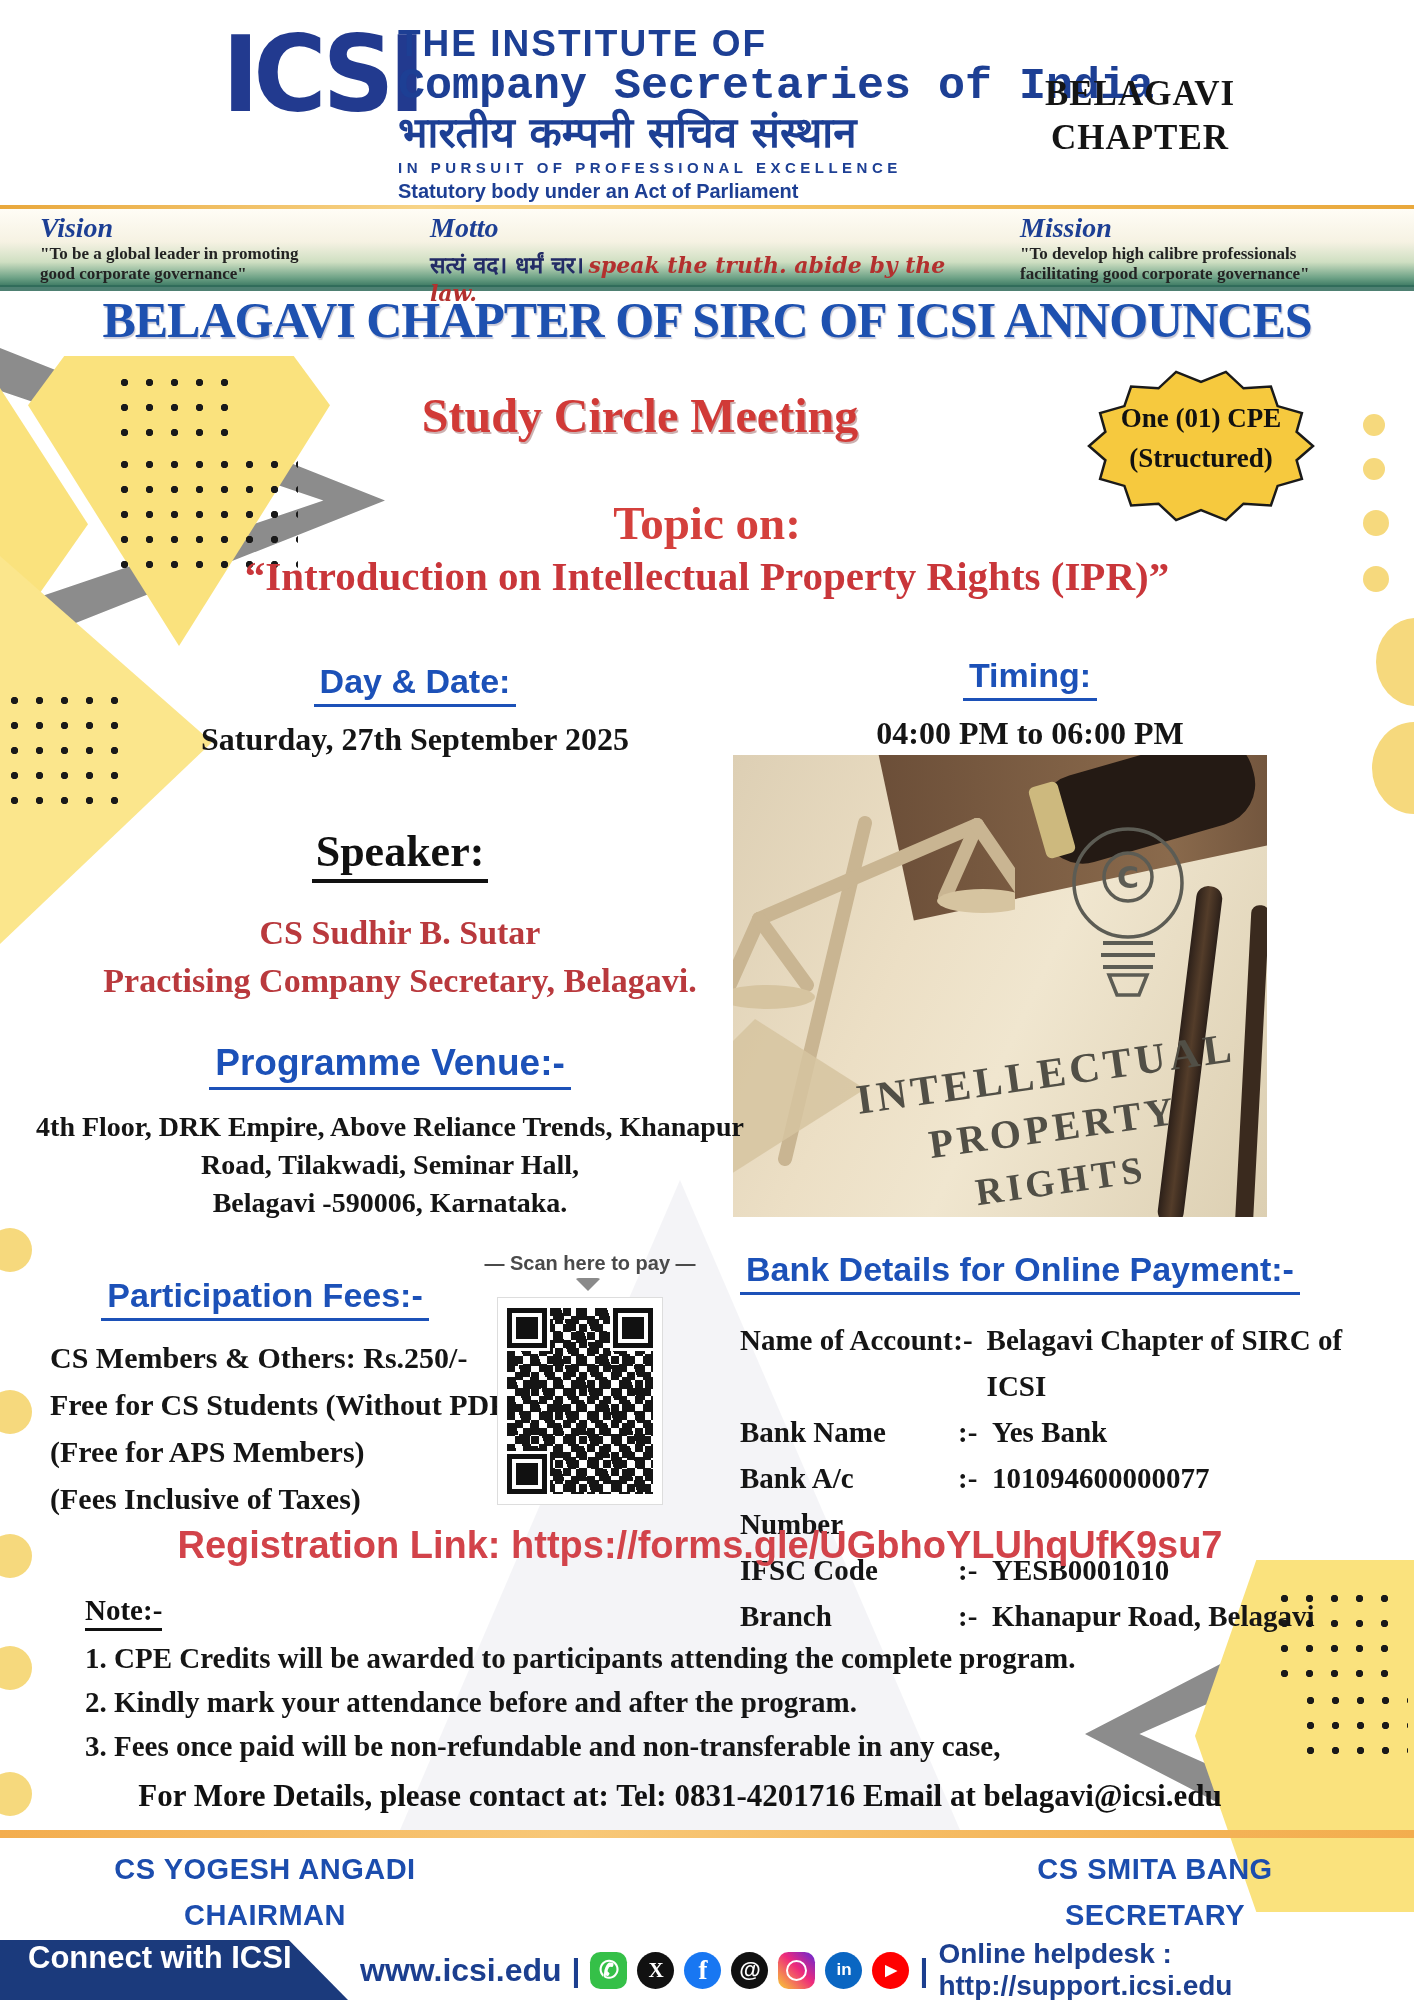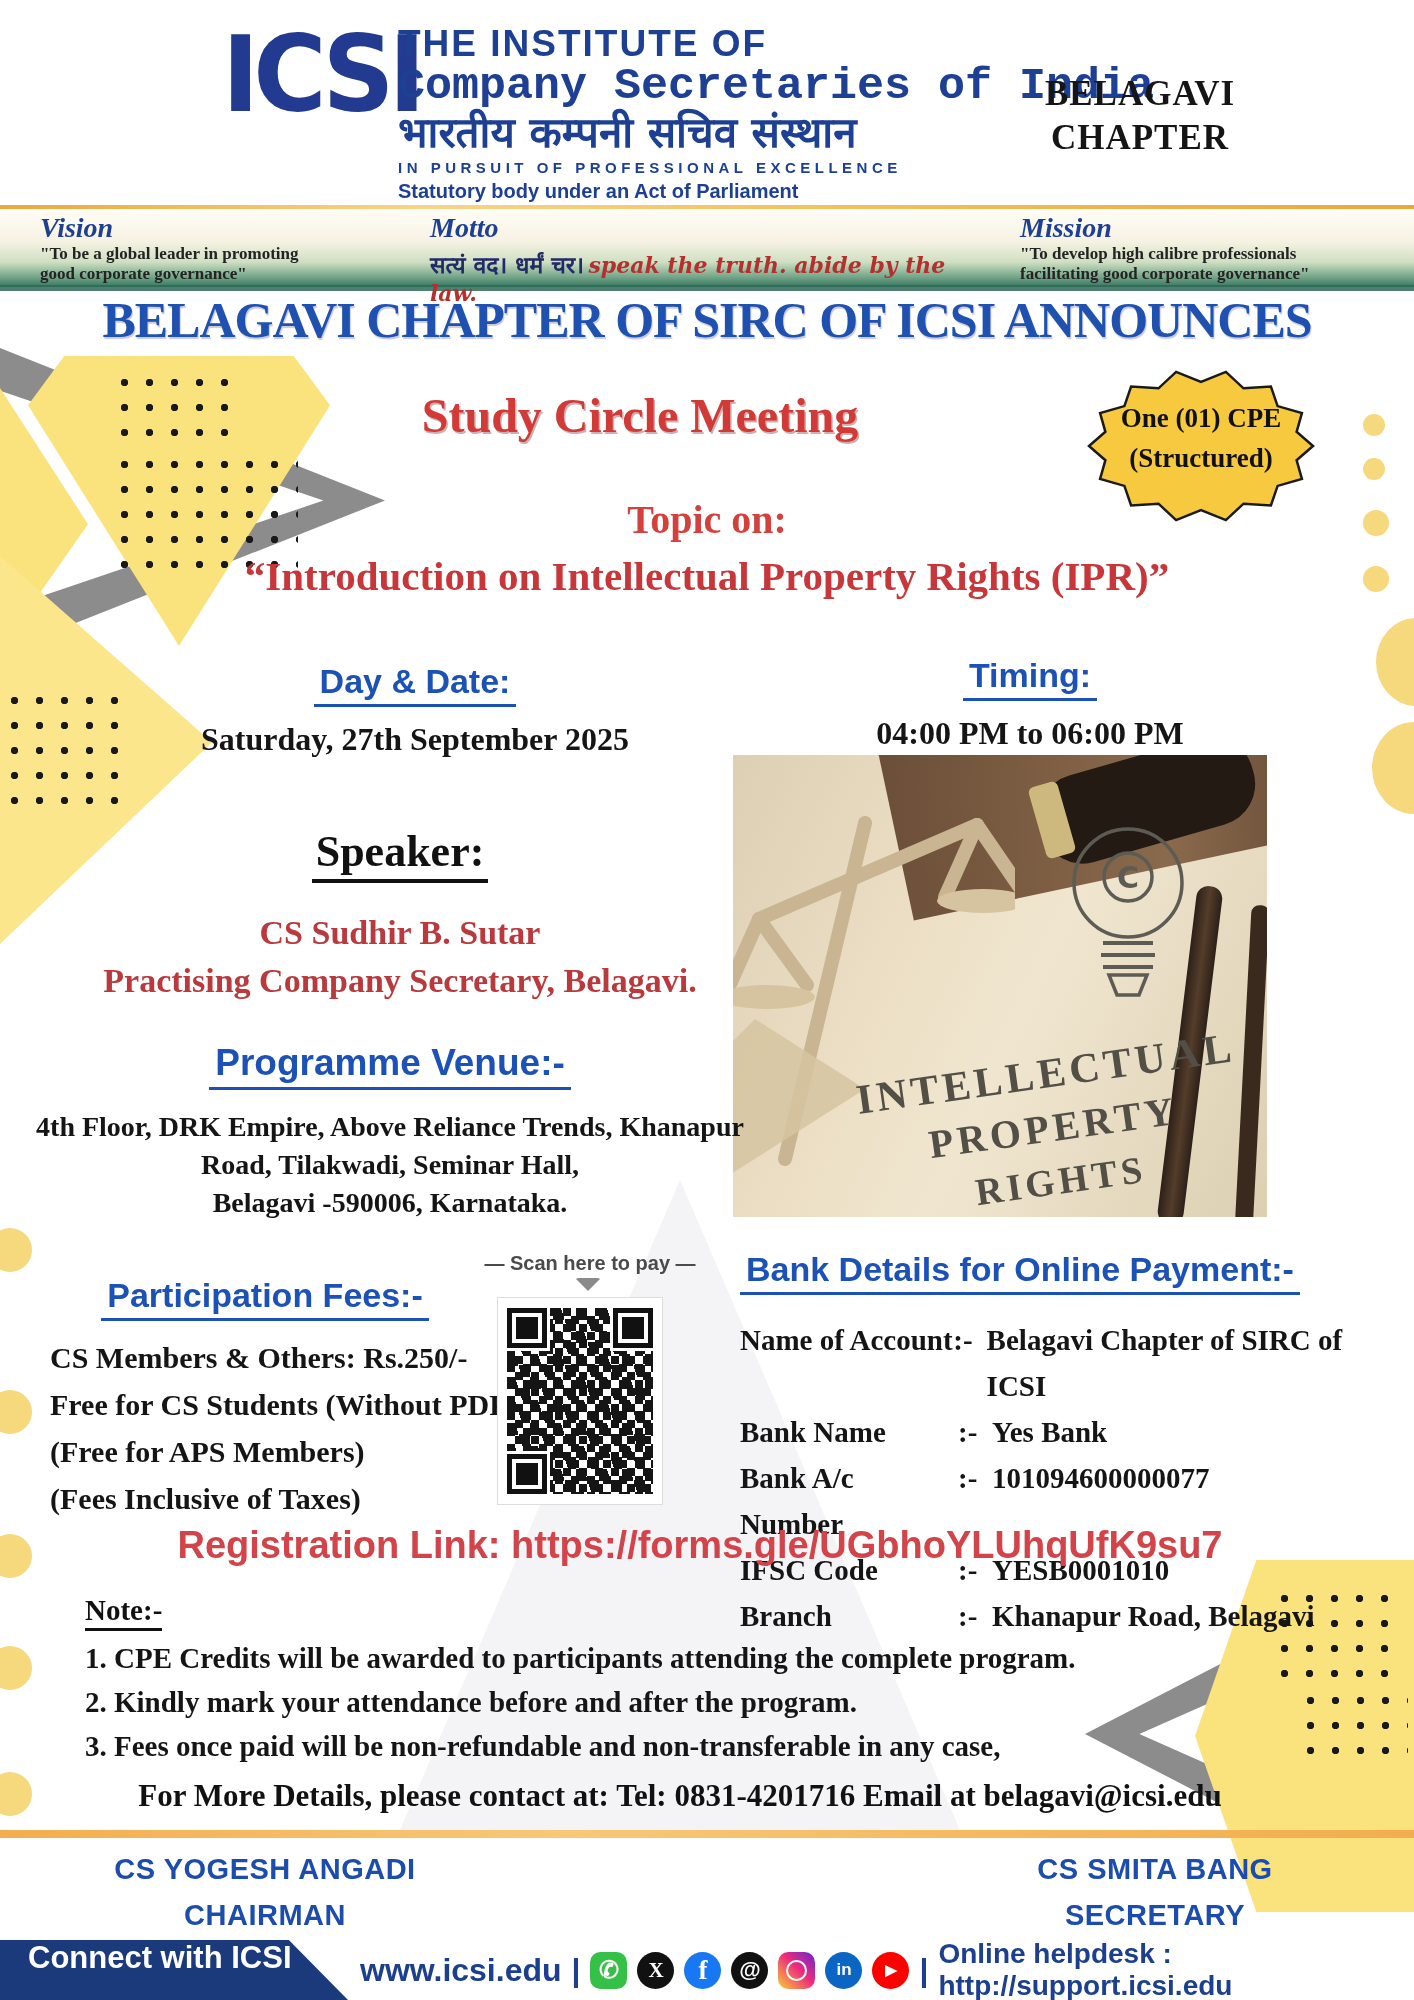--- a/index.html
+++ b/index.html
@@ -61,21 +61,21 @@
      clip-path:polygon(50% 0,100% 100%,0 100%);}
 
   
   .meeting{left:220px;top:388px;width:840px;text-align:center;color:#d13a37;
      font-family:"Liberation Serif",serif;font-weight:800;font-size:48px;
      text-shadow:1.5px 1.5px 0 rgba(110,30,30,.35);}
   .badge{left:1086px;top:366px;width:230px;height:160px;}
   .badge-text{left:1086px;top:398px;width:230px;text-align:center;color:#111;
      font-family:"Liberation Serif",serif;font-weight:800;font-size:27px;line-height:40px;}
   .topic-label{left:0;top:496px;width:1414px;text-align:center;color:#d4403c;
-     font-family:"Liberation Serif",serif;font-weight:800;font-size:40px;}
+     font-family:"Liberation Serif",serif;font-weight:800;font-size:47px;}
   .topic-title{left:0;top:552px;width:1414px;text-align:center;color:#c9363a;
      font-family:"Liberation Serif",serif;font-weight:800;font-size:41px;}
 
   .uh{display:inline-block;border-bottom:3.5px solid;padding:0 6px 3px;}
   .h-blue{color:#1c51b8;font-weight:800;}
   .blk-serif{font-family:"Liberation Serif",serif;font-weight:700;color:#151515;}
 
   .col-date{left:115px;top:662px;width:600px;text-align:center;}
   .col-time{left:820px;top:656px;width:420px;text-align:center;}
   .lbl-34{font-size:34px;}

